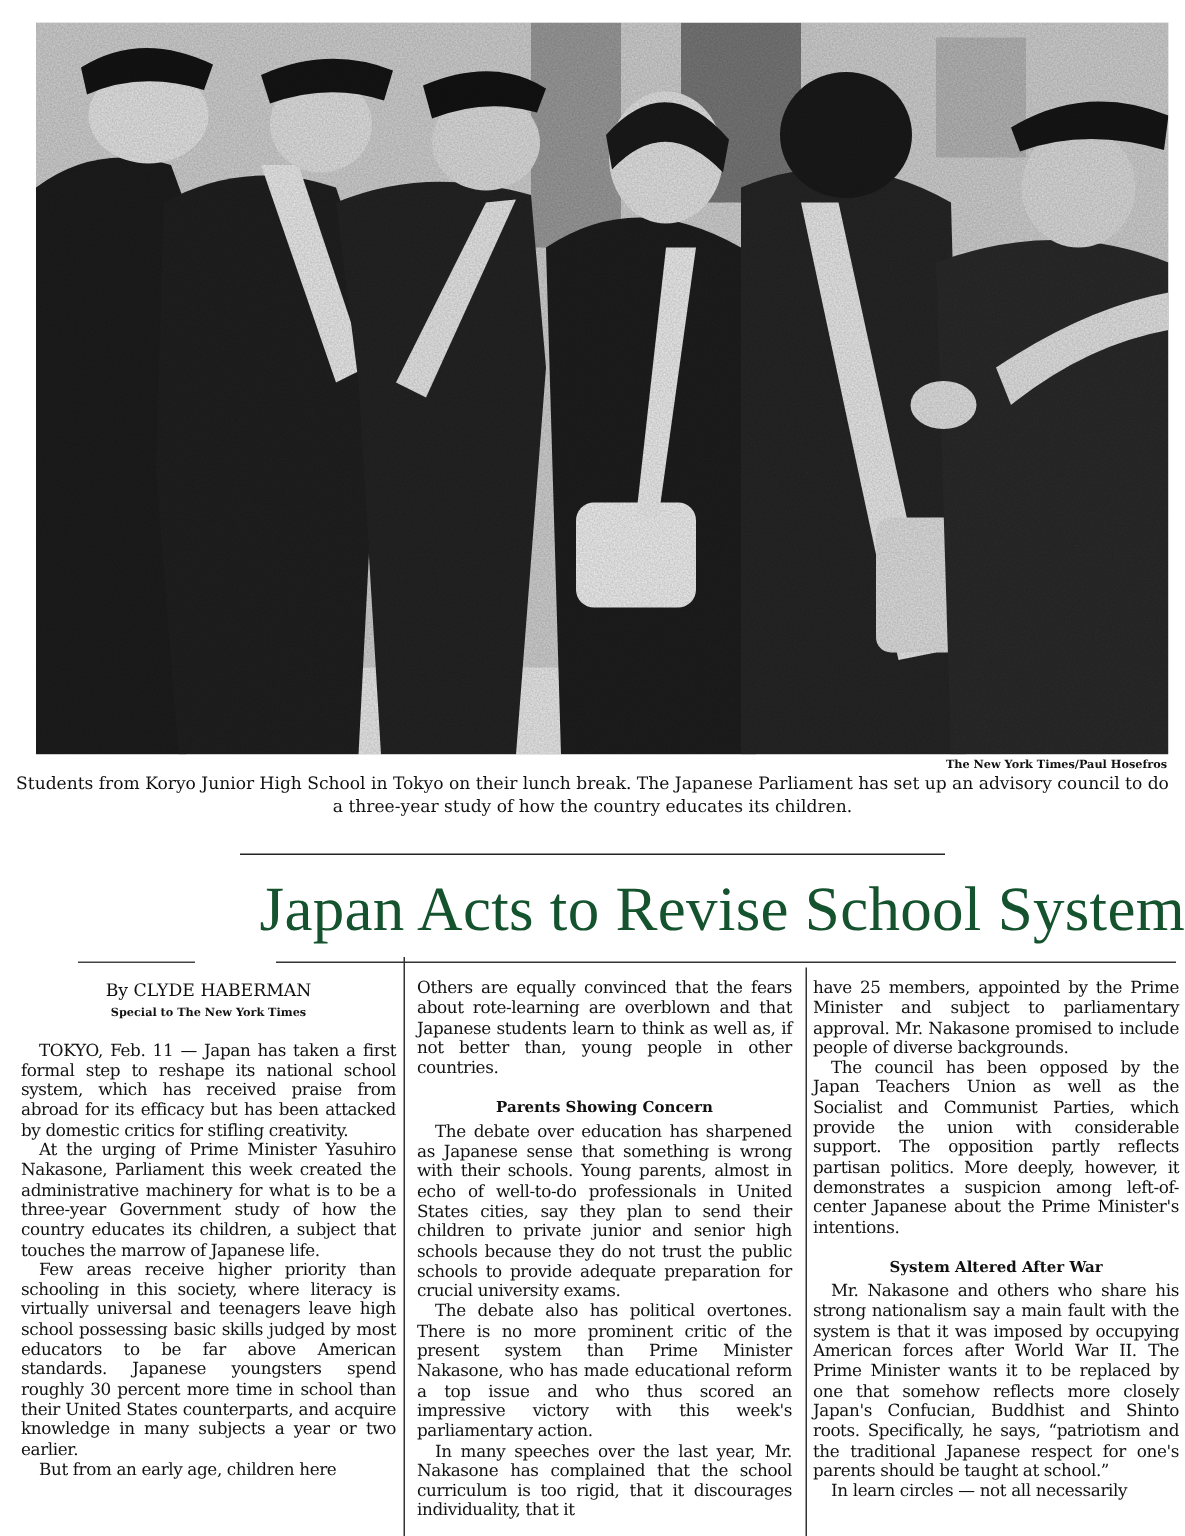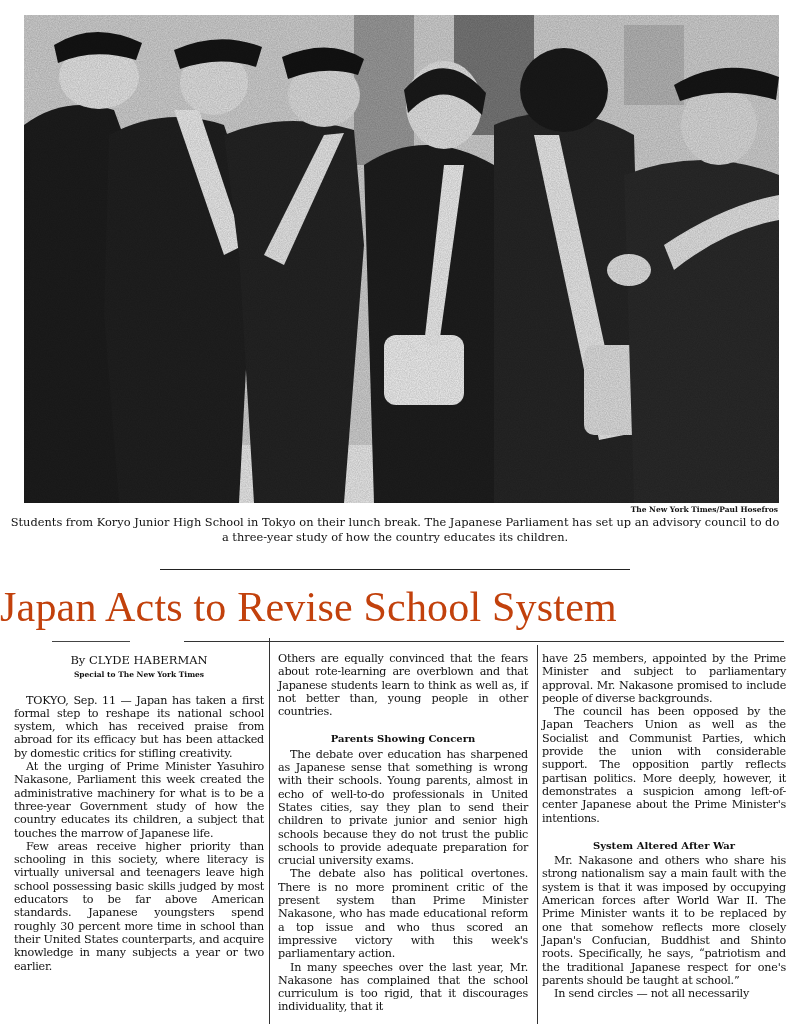--- a/index.html
+++ b/index.html
@@ -2,21 +2,21 @@
 <html><head>
 <meta charset="utf-8">
 <style>
   html, body { margin:0; padding:0; background:#ffffff; }
   body { width:790px; height:1024px; overflow:hidden; position:relative; color:#111; font-family:"DejaVu Serif", serif; }
   .photo { position:absolute; left:24px; top:15px; width:755px; height:488px; background:#d8d8d8; overflow:hidden; }
   .photo svg { display:block; }
   .credit { position:absolute; right:12px; top:505px; font-family:"DejaVu Serif", serif; font-weight:bold; font-size:7.5px; color:#111; }
   .caption { position:absolute; left:10px; width:770px; top:515px; text-align:center; font-family:"DejaVu Serif", serif; font-weight:normal; font-size:11.4px; line-height:15px; color:#111; }
   .rule-top { position:absolute; left:160px; width:470px; top:569px; height:0; border-top:1.5px solid #222; }
-  .headline { position:absolute; left:0; width:790px; top:584px; text-align:left; font-family:"Liberation Serif", serif; font-size:42px; letter-spacing:0.2px; color:#c2410c; white-space:nowrap; line-height:46px; }
+  .headline { position:absolute; left:0; width:790px; top:584px; text-align:right; font-family:"Liberation Serif", serif; font-size:42px; letter-spacing:0.2px; color:#14532d; white-space:nowrap; line-height:46px; }
   .rule-byline { position:absolute; left:52px; width:78px; top:641px; border-top:1px solid #444; }
   .rule-cols { position:absolute; left:184px; width:600px; top:641px; border-top:1.5px solid #333; }
   .col-divider { position:absolute; width:0; border-left:1px solid #333; }
   .col { position:absolute; font-family:"DejaVu Serif", serif; font-size:11.2px; line-height:13.3px; text-align:justify; color:#111; letter-spacing:-0.25px; }
   .col p { margin:0; text-indent:12px; }
   .col p.noindent { text-indent:0; }
   .byline { text-align:center; font-weight:normal; font-size:11.5px; margin:8px 0 1px; letter-spacing:0; }
   .special { text-align:center; font-size:7.5px; font-weight:bold; margin-bottom:12px; letter-spacing:0; }
   .subhead { text-align:center; font-weight:bold; font-size:10px; margin:14px 0 2px; letter-spacing:0; }
 </style>
@@ -79,32 +79,33 @@
 <h1 class="headline" style="margin:0;font-weight:normal;">Japan Acts to Revise School System</h1>
 <div class="rule-byline"></div>
 <div class="rule-cols"></div>
 
 <div class="col-divider" style="left:269px; top:638px; height:386px;"></div>
 <div class="col-divider" style="left:537px; top:645px; height:379px;"></div>
 
 <div class="col" style="left:14px; top:646px; width:250px;">
   <div class="byline">By CLYDE HABERMAN</div>
   <div class="special">Special to The New York Times</div>
-  <p>TOKYO, Sep. 11 — Japan has taken a first formal step to reshape its national school system, which has received praise from abroad for its efficacy but has been attacked by domestic critics for stifling creativity.</p>
+  <p>TOKYO, Feb. 11 — Japan has taken a first formal step to reshape its national school system, which has received praise from abroad for its efficacy but has been attacked by domestic critics for stifling creativity.</p>
   <p>At the urging of Prime Minister Yasuhiro Nakasone, Parliament this week created the administrative machinery for what is to be a three-year Government study of how the country educates its children, a subject that touches the marrow of Japanese life.</p>
   <p>Few areas receive higher priority than schooling in this society, where literacy is virtually universal and teenagers leave high school possessing basic skills judged by most educators to be far above American standards. Japanese youngsters spend roughly 30 percent more time in school than their United States counterparts, and acquire knowledge in many subjects a year or two earlier.</p>
+  <p>But from an early age, children here</p>
 </div>
 
 <div class="col" style="left:278px; top:652px; width:250px;">
   <p class="noindent">Others are equally convinced that the fears about rote-learning are overblown and that Japanese students learn to think as well as, if not better than, young people in other countries.</p>
   <div class="subhead">Parents Showing Concern</div>
   <p>The debate over education has sharpened as Japanese sense that something is wrong with their schools. Young parents, almost in echo of well-to-do professionals in United States cities, say they plan to send their children to private junior and senior high schools because they do not trust the public schools to provide adequate preparation for crucial university exams.</p>
   <p>The debate also has political overtones. There is no more prominent critic of the present system than Prime Minister Nakasone, who has made educational reform a top issue and who thus scored an impressive victory with this week's parliamentary action.</p>
   <p>In many speeches over the last year, Mr. Nakasone has complained that the school curriculum is too rigid, that it discourages individuality, that it</p>
 </div>
 
 <div class="col" style="left:542px; top:652px; width:244px;">
   <p class="noindent">have 25 members, appointed by the Prime Minister and subject to parliamentary approval. Mr. Nakasone promised to include people of diverse backgrounds.</p>
   <p>The council has been opposed by the Japan Teachers Union as well as the Socialist and Communist Parties, which provide the union with considerable support. The opposition partly reflects partisan politics. More deeply, however, it demonstrates a suspicion among left-of-center Japanese about the Prime Minister's intentions.</p>
   <div class="subhead">System Altered After War</div>
   <p>Mr. Nakasone and others who share his strong nationalism say a main fault with the system is that it was imposed by occupying American forces after World War II. The Prime Minister wants it to be replaced by one that somehow reflects more closely Japan's Confucian, Buddhist and Shinto roots. Specifically, he says, “patriotism and the traditional Japanese respect for one's parents should be taught at school.”</p>
-  <p>In send circles — not all necessarily</p>
+  <p>In learn circles — not all necessarily</p>
 </div>
 
 </body></html>

